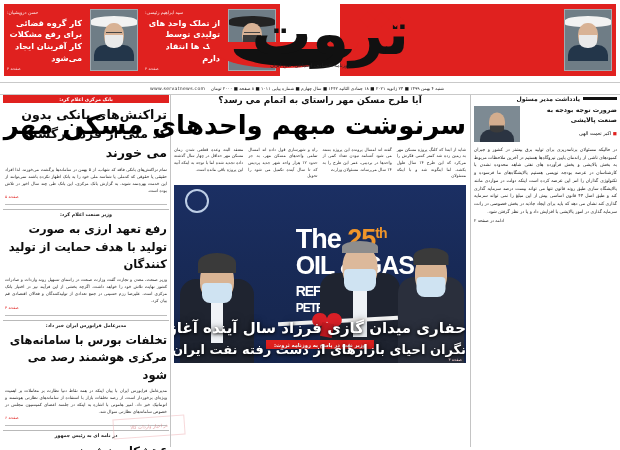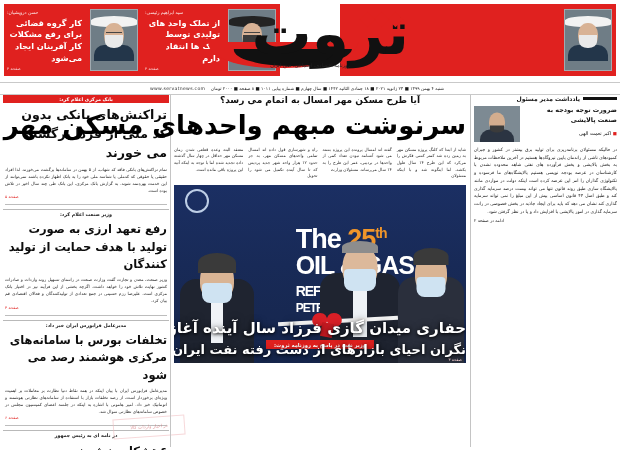--- a/index.html
+++ b/index.html
@@ -295,21 +295,21 @@
       </div>
 
       <div class="faint">
         <div class="tx">در اخبار واردات کالا</div>
       </div>
     </div>
 
     <div class="vrule"></div>
 
     <div class="main">
-      <div class="main-kicker">آیا طرح مسکن مهر امسال به اتمام می رسد؟</div>
+      <div class="main-kicker">آیا طرح مسکن مهر راستای به اتمام می رسد؟</div>
       <div class="main-hl">سرنوشت مبهم واحدهای مسکن مهر</div>
 
       <div class="lede">
         <div class="col">شاید از ابتدا که کلنگ پروژه مسکن مهر به زمین زده شد کمتر کسی فکرش را می‌کرد که این طرح ۱۴ سال طول بکشد، اما اینگونه شد و با اینکه مسئولان</div>
         <div class="col">گفته اند امسال پرونده این پروژه بسته می شود آنسامه نبودن تعداد کمی از واحدها در بردیبی، عمر این طرح را به ۱۴ سال می‌رساند. مسئولان وزارت</div>
         <div class="col">راه و شهرسازی قول داده اند امسال تمامی واحدهای مسکن مهر، به جز حدود ۱۲ هزار واحد شهر جدید پردیس که تا سال آینده تکمیل می شود را تحویل</div>
         <div class="col">معتقد البته وعده قطعی شدن زمان مسکن مهر حداقل در چهار سال گذشته داده تجدید شده اما با توجه به اینکه آتیه این پروژه باقی مانده است.</div>
       </div>
 
       <div class="photo">

